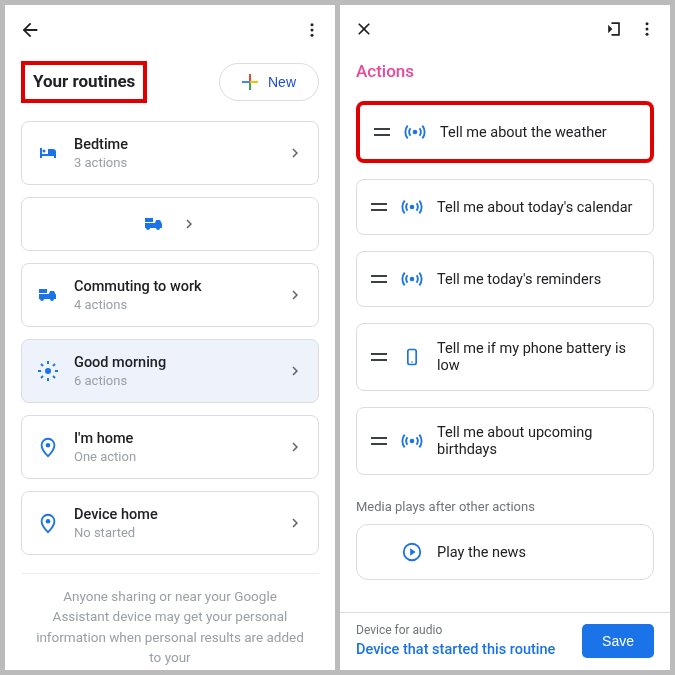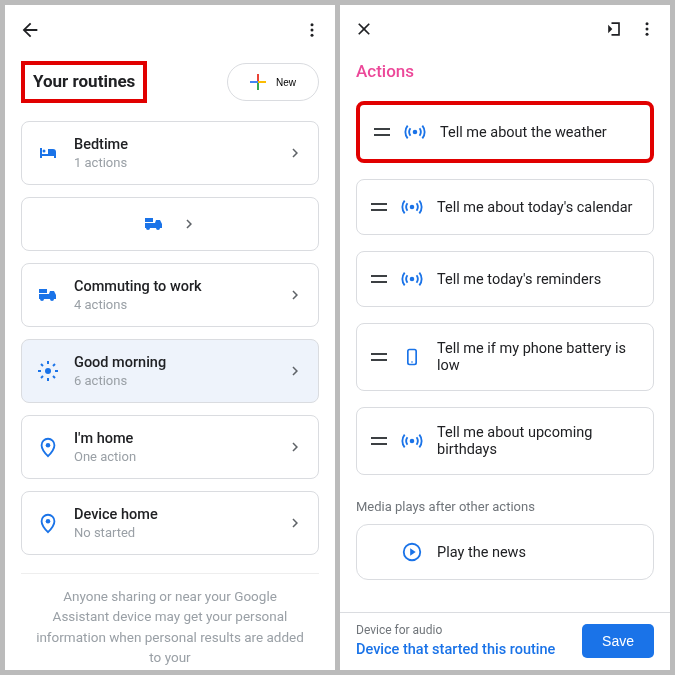--- a/index.html
+++ b/index.html
@@ -5,21 +5,21 @@
   * { box-sizing: border-box; margin: 0; padding: 0; }
   body { font-family: -apple-system, 'Segoe UI', Roboto, Arial, sans-serif; background: #bbb; width: 675px; height: 675px; display: flex; gap: 5px; padding: 5px; }
   .panel { background: #fff; flex: 1; display: flex; flex-direction: column; overflow: hidden; }
   
   .topbar { display: flex; align-items: center; justify-content: space-between; padding: 14px 14px 8px; }
   .topbar .left, .topbar .right { display: flex; align-items: center; gap: 14px; }
   
   .title-row { display: flex; align-items: center; justify-content: space-between; margin: 12px 16px 18px; }
   .title-box { border: 4px solid #e10000; padding: 6px 8px 8px; display: inline-block; }
   .title-text { font-weight: 700; font-size: 17px; color: #202124; }
-  .pill-btn { display: flex; align-items: center; gap: 10px; border: 1px solid #dadce0; border-radius: 24px; padding: 10px 22px; background: #fff; font-size: 10px; font-weight: 500; color: #000000; }
+  .pill-btn { display: flex; align-items: center; gap: 10px; border: 1px solid #dadce0; border-radius: 24px; padding: 10px 22px; background: #fff; font-size: 14px; font-weight: 500; color: #1d4ed8; }
   .plus { position: relative; width: 16px; height: 16px; }
   .plus-v, .plus-h { position: absolute; background: #000; }
   .plus-v { left: 7px; top: 0; width: 2px; height: 16px; }
   .plus-h { left: 0; top: 7px; width: 16px; height: 2px; }
   .plus-v.r { background: #ea4335; height: 8px; }
   .plus-v.g { background: #34a853; top: 8px; height: 8px; }
   .plus-h.b { background: #4285f4; width: 8px; }
   .plus-h.y { background: #fbbc04; left: 8px; width: 8px; }
 
   .list { padding: 0 16px; display: flex; flex-direction: column; gap: 12px; }
@@ -97,21 +97,21 @@
   <div class="list" id="routines-list">
       <div class="card">
         <span class="icon">
           <svg width="24" height="24" viewBox="0 0 24 24">
             <path fill="#1a73e8" d="M4 7v10h2v-2h12v2h2v-6a3 3 0 0 0-3-3h-5v5H6V7z"></path>
             <circle cx="8" cy="10" r="1.5" fill="#1a73e8"></circle>
           </svg>
         </span>
         <div class="body">
           <span class="name">Bedtime</span>
-          <span class="sub">1 actions</span>
+          <span class="sub">3 actions</span>
         </div>
         <span class="chev">
           <svg width="18" height="18" viewBox="0 0 24 24">
             <path fill="#5f6368" d="M8.6 16.6 13.2 12 8.6 7.4 10 6l6 6-6 6z"></path>
           </svg>
         </span>
       </div>
       <div class="card">
         <span class="icon">
           <svg width="24" height="24" viewBox="0 0 24 24">

